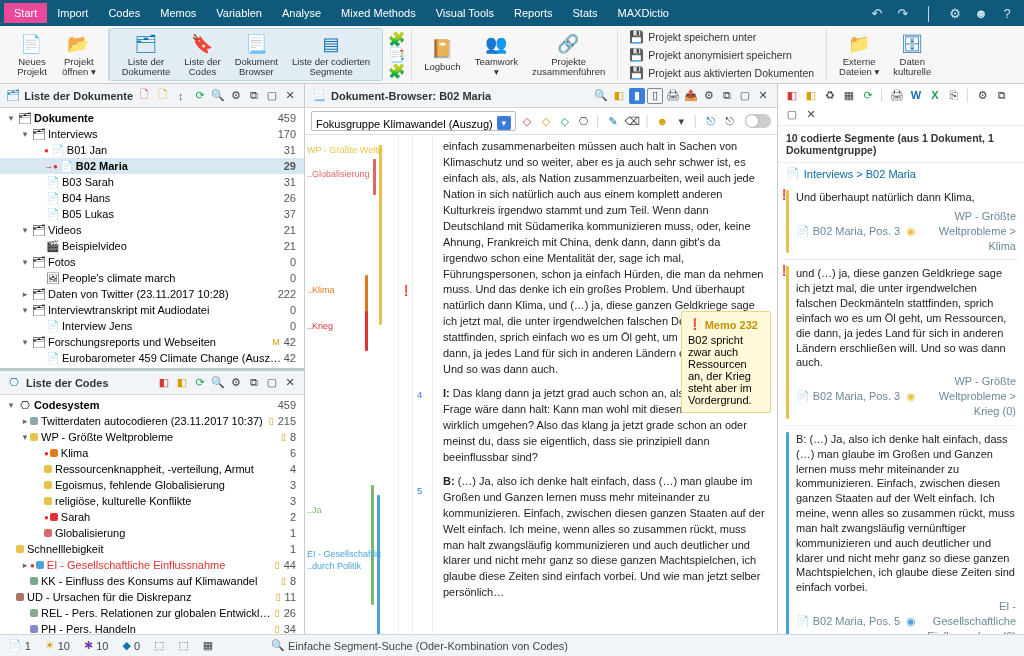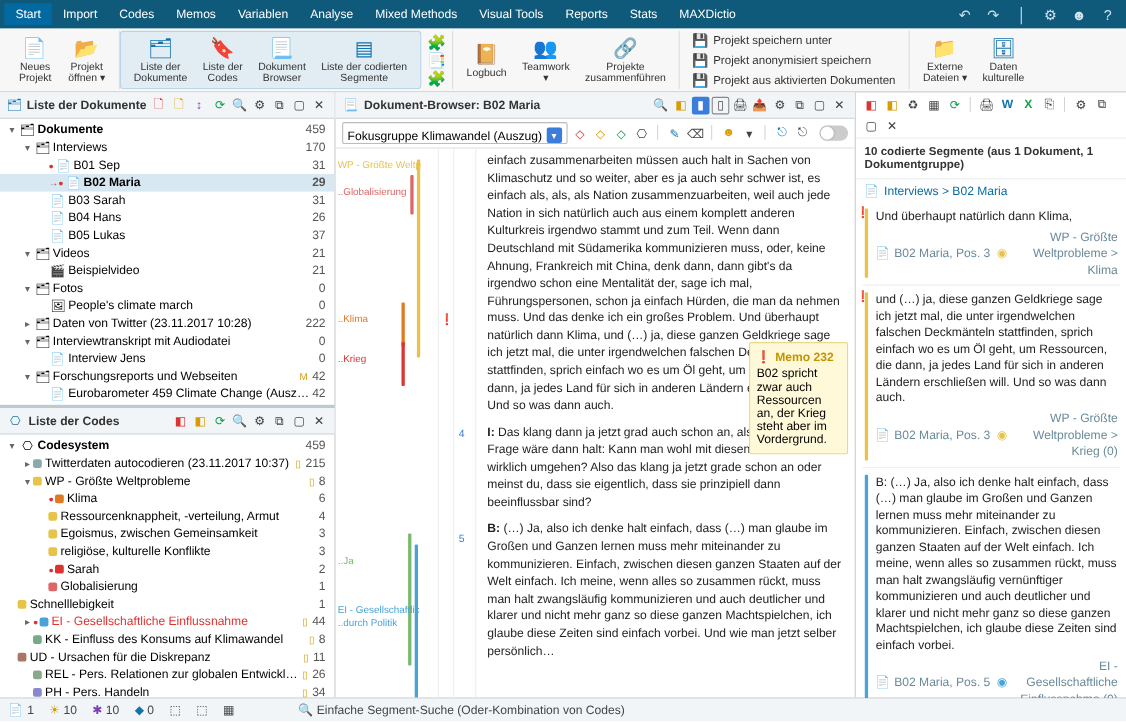--- a/index.html
+++ b/index.html
@@ -1,19 +1,19 @@
 <!DOCTYPE html>
 <html><head>
 <meta charset="utf-8">
 <style>
 *{box-sizing:border-box;margin:0;padding:0;font-family:Segoe UI,Arial,sans-serif;font-size:11px}
 body{width:1024px;height:656px;overflow:hidden;background:#fff;display:flex;flex-direction:column}
 .menubar{background:#0f5a7a;color:#fff;display:flex;align-items:center;height:26px;padding:0 4px}
 .menubar .tab{padding:4px 10px;cursor:pointer}
-.menubar .tab.active{background:#0369a1;color:#fff}
+.menubar .tab.active{background:#ec4899;color:#fff}
 .menubar .spacer{flex:1}
 .menubar .ricon{width:18px;height:18px;margin:0 4px;display:flex;align-items:center;justify-content:center;color:#cfe4ee;font-size:13px}
 .ribbon{background:#f7f7f7;border-bottom:1px solid #ccc;display:flex;align-items:stretch;height:58px;padding:2px 4px}
 .rgroup{display:flex;align-items:center;border-right:1px solid #ddd;padding:0 6px;gap:2px}
 .rbtn{display:flex;flex-direction:column;align-items:center;justify-content:center;padding:2px 6px;min-width:44px;cursor:pointer;border-radius:2px}
 .rbtn .ic{width:24px;height:24px;display:flex;align-items:center;justify-content:center;font-size:18px;margin-bottom:1px}
 .rbtn .lb{font-size:9.5px;text-align:center;line-height:1.1;color:#333;white-space:pre-line}
 .rgroup.sel{background:#e2edf3;border:1px solid #b8d6e6;border-radius:3px}
 .textbtn{display:flex;align-items:center;gap:4px;padding:2px 6px;cursor:pointer;font-size:10.5px;color:#333}
 .textbtn .sic{width:14px;height:14px;display:inline-flex;align-items:center;justify-content:center;font-size:12px}
@@ -200,21 +200,21 @@
     <span class="ico">🗂</span>
     <span class="lbl">Interviews</span>
 
     <span class="cnt">170</span>
   </div>
           <div class="node" style="padding-left:34px">
     <span class="exp"></span>
 
     <span style="color:#d33;font-size:8px">●</span>
     <span class="ico">📄</span>
-    <span class="lbl">B01 Sep</span>
+    <span class="lbl">B01 Jan</span>
 
     <span class="cnt">31</span>
   </div>
           <div class="node sel" style="padding-left:34px">
     <span class="exp"></span>
     <span style="color:#d33;font-size:9px">→</span>
     <span style="color:#d33;font-size:8px">●</span>
     <span class="ico">📄</span>
     <span class="lbl">B02 Maria</span>
 
@@ -379,21 +379,21 @@
 
     <span class="codecolor" style="background:#e8c34a"></span>
     <span class="lbl" style="">Ressourcenknappheit, -verteilung, Armut</span>
 
     <span class="cnt">4</span>
   </div>
           <div class="node" style="padding-left:34px">
     <span class="exp"></span>
 
     <span class="codecolor" style="background:#e8c34a"></span>
-    <span class="lbl" style="">Egoismus, zwischen Gemeinsamkeit</span>
+    <span class="lbl" style="">Egoismus, fehlende Globalisierung</span>
 
     <span class="cnt">3</span>
   </div>
           <div class="node" style="padding-left:34px">
     <span class="exp"></span>
 
     <span class="codecolor" style="background:#e8c34a"></span>
     <span class="lbl" style="">religiöse, kulturelle Konflikte</span>
 
     <span class="cnt">3</span>

